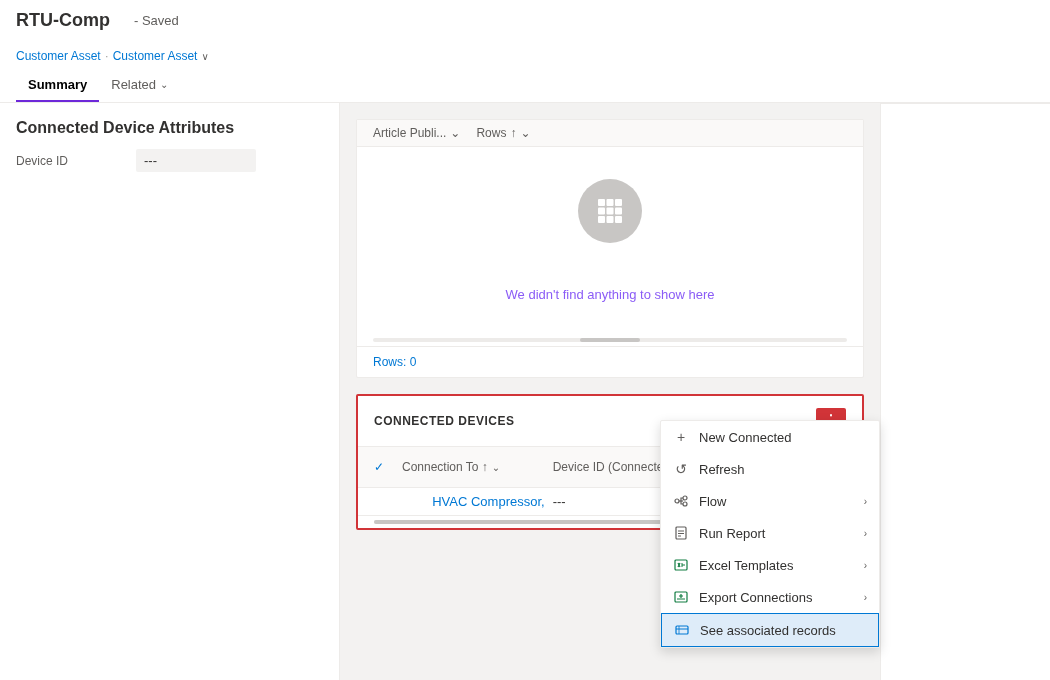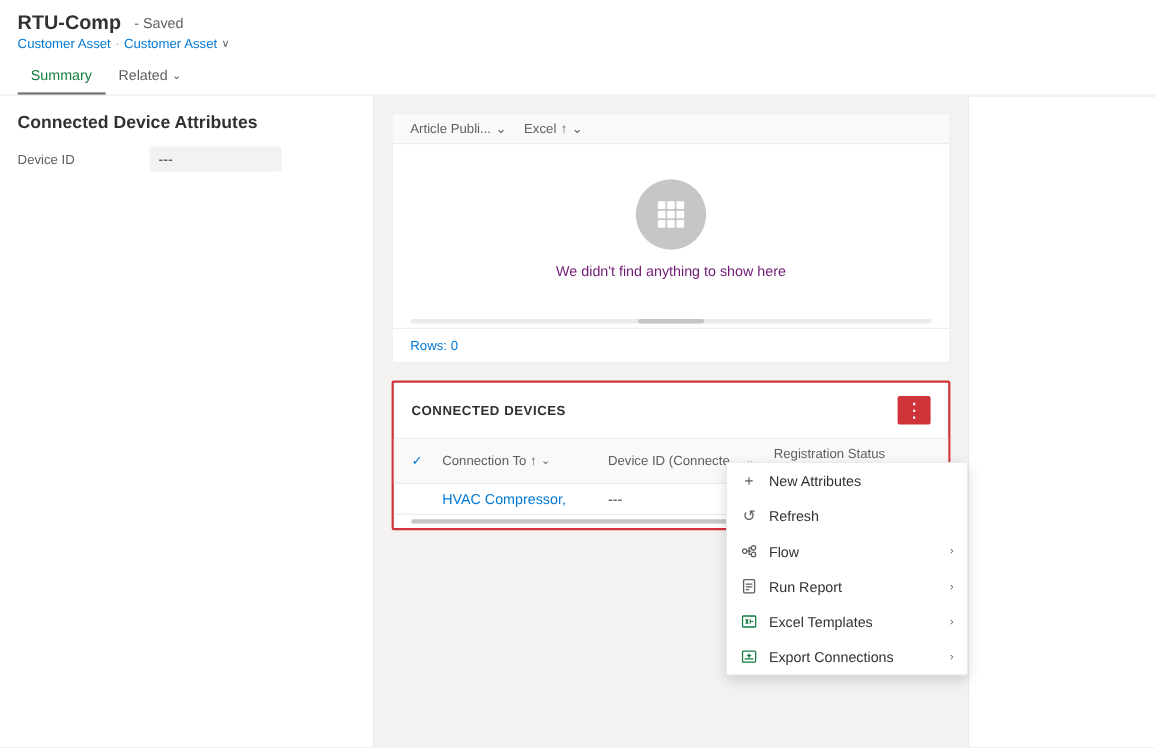--- a/index.html
+++ b/index.html
@@ -6,22 +6,22 @@
     body { font-family: 'Segoe UI', Arial, sans-serif; font-size: 13px; background: #f3f2f1; color: #323130; width: 1050px; height: 680px; overflow: hidden; }
 
     .header {
       background: #fff;
       padding: 10px 16px 0 16px;
       border-bottom: 1px solid #edebe9;
     }
     .header-top {
       display: flex;
       align-items: center;
-      gap: 8px;
-      margin-bottom: 2px;
+      gap: 20px;
+      margin-bottom: 18px;
     }
     .record-title {
       font-size: 18px;
       font-weight: 600;
       color: #323130;
     }
     .saved-label {
       font-size: 13px;
       color: #605e5c;
       margin-left: 4px;
@@ -52,23 +52,23 @@
       padding: 6px 12px 8px 12px;
       font-size: 13px;
       cursor: pointer;
       border-bottom: 2px solid transparent;
       color: #605e5c;
       display: flex;
       align-items: center;
       gap: 4px;
     }
     .nav-tab.active {
-      border-bottom: 2px solid #737373;
-      color: #15803d;
-      font-weight: 400;
+      border-bottom: 2px solid #6d28d9;
+      color: #000000;
+      font-weight: 700;
     }
 
     .main-content {
       display: flex;
       height: calc(680px - 88px);
       overflow: hidden;
     }
 
     
     .left-panel {
@@ -171,21 +171,22 @@
       background: #c8c6c4;
       border-radius: 50%;
       display: flex;
       align-items: center;
       justify-content: center;
       margin-bottom: 12px;
     }
     .empty-icon svg { fill: #fff; }
     .empty-text {
       font-size: 13px;
-      color: #701a75;
+      color: #8b5cf6;
+      margin-top: 32px;
     }
     .rows-count {
       padding: 8px 16px;
       font-size: 12px;
       color: #0078d4;
       border-top: 1px solid #edebe9;
     }
     .scrollbar-fake {
       height: 4px;
       background: #edebe9;
@@ -327,21 +328,21 @@
   <div class="center-panel">
 
     <div class="card">
       <div class="table-header-row">
         <div class="col-header">
           <span>Article Publi...</span>
           <span>⌄</span>
         </div>
         <div style="width:16px;"></div>
         <div class="col-header">
-          <span>Excel</span>
+          <span>Rows</span>
           <span>↑</span>
           <span>⌄</span>
         </div>
       </div>
       <div class="empty-state">
         <div class="empty-icon">
           <svg width="32" height="32" viewBox="0 0 32 32">
             <rect x="4" y="4" width="7" height="7" rx="1"></rect>
             <rect x="12.5" y="4" width="7" height="7" rx="1"></rect>
             <rect x="21" y="4" width="7" height="7" rx="1"></rect>
@@ -377,21 +378,21 @@
         <div class="col-header" style="flex:1;">
           <span>Device ID (Connecte...</span>
           <span style="font-size:10px;">⌄</span>
         </div>
         <div class="col-header" style="flex:1;">
           <span>Registration Status (Connecte...</span>
         </div>
       </div>
       <div class="table-row" style="gap:8px;">
         <div style="width:20px;"></div>
-        <div style="flex:1;">
+        <div style="flex:1;text-align:right;">
           <a class="link-text">HVAC Compressor,</a>
         </div>
         <div style="flex:1;" class="dash-value">---</div>
         <div style="flex:1;" class="dash-value">---</div>
       </div>
       <div style="height:4px; margin:4px 16px; background:#edebe9; border-radius:2px;">
         <div style="width:80%; height:4px; background:#c8c6c4; border-radius:2px;"></div>
       </div>
     </div>
 
@@ -399,21 +400,21 @@
 
   <div class="right-panel">
     <div class="right-panel-divider"></div>
   </div>
 
 </div>
 
 <div class="context-menu">
   <div class="context-menu-item">
     <span class="menu-icon">+</span>
-    <span class="menu-label">New Attributes</span>
+    <span class="menu-label">New Connected</span>
   </div>
   <div class="context-menu-item">
     <span class="menu-icon" style="font-size:14px;">↺</span>
     <span class="menu-label">Refresh</span>
   </div>
   <div class="context-menu-item">
     <span class="menu-icon">
       <svg width="14" height="14" viewBox="0 0 14 14" fill="#605e5c">
         <circle cx="3" cy="7" r="2" fill="none" stroke="#605e5c" stroke-width="1.2"></circle>
         <path d="M5 7h4" stroke="#605e5c" stroke-width="1.2"></path>
@@ -453,13 +454,23 @@
     <span class="menu-icon">
       <svg width="14" height="14" viewBox="0 0 14 14" fill="none">
         <rect x="1" y="2" width="12" height="10" rx="1" stroke="#107c41" stroke-width="1.2"></rect>
         <path d="M5 6h4M7 4v4" stroke="#107c41" stroke-width="1.2"></path>
         <line x1="3" y1="9" x2="11" y2="9" stroke="#107c41" stroke-width="1"></line>
       </svg>
     </span>
     <span class="menu-label">Export Connections</span>
     <span class="menu-arrow">›</span>
   </div>
+  <div class="context-menu-item highlighted-item">
+    <span class="menu-icon">
+      <svg width="14" height="14" viewBox="0 0 14 14" fill="none">
+        <rect x="1" y="3" width="12" height="8" rx="1" stroke="#0078d4" stroke-width="1.2"></rect>
+        <line x1="1" y1="6" x2="13" y2="6" stroke="#0078d4" stroke-width="1"></line>
+        <line x1="4" y1="3" x2="4" y2="11" stroke="#0078d4" stroke-width="0.8"></line>
+      </svg>
+    </span>
+    <span class="menu-label">See associated records</span>
+  </div>
 </div>
 
 </body></html>

